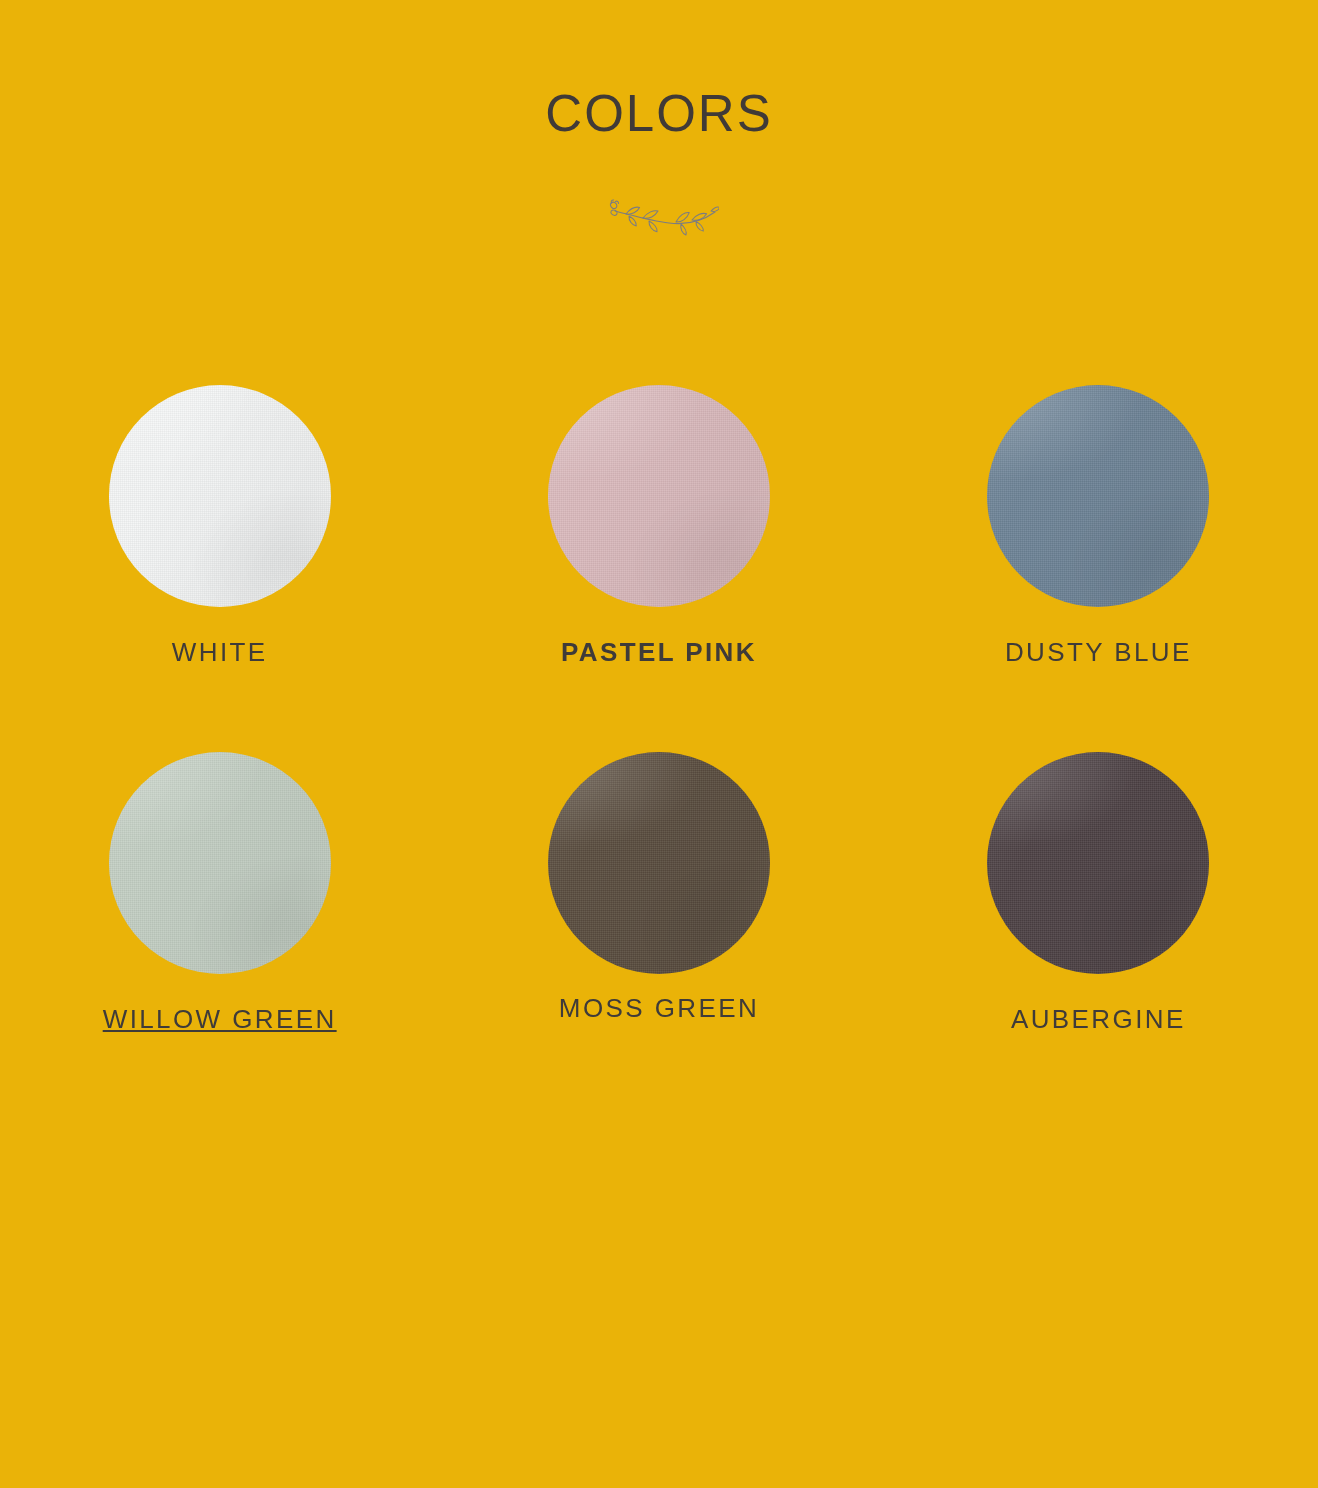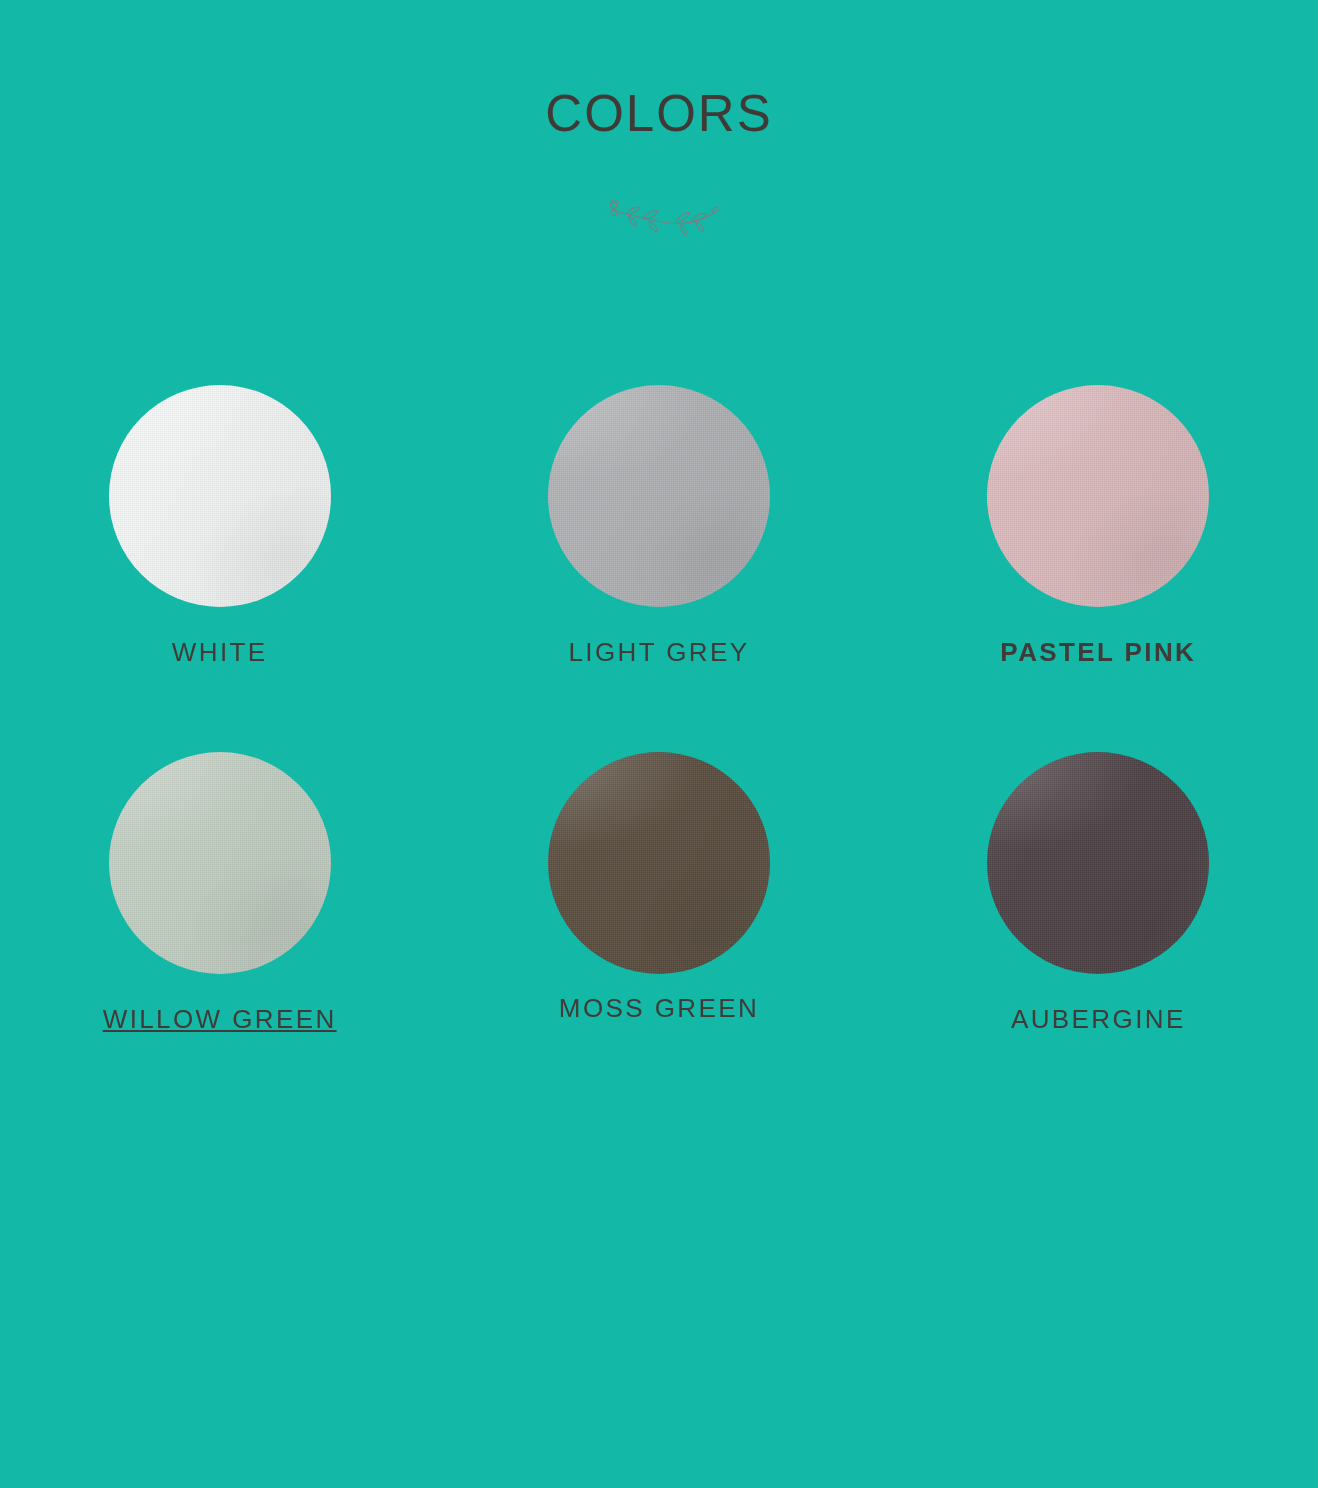--- a/index.html
+++ b/index.html
@@ -109,21 +109,21 @@
     letter-spacing: 2.4px;
     color: #3f3b39;
     white-space: nowrap;
     text-align: center;
     line-height: 1;
   }
 </style>
 </head>
 <body>
 
-<div class="page" style="background: #14b8a6;">
+<div class="page" style="background: #eab308;">
 
   <div class="header">
     <h1 class="page-title" style="color: rgb(64, 58, 55);">COLORS</h1>
   </div>
 
   <div class="divider-ornament">
     <svg width="120" height="48" viewBox="0 0 120 48" fill="none" stroke="#7c7c80" stroke-width="1.05" stroke-linecap="round" stroke-linejoin="round">
 
       <path d="M16 21 C32 25, 52 31, 70 33 C86 35, 102 32, 116 22"></path>
 
@@ -147,31 +147,31 @@
     </svg>
   </div>
 
   <div class="swatch-grid">
 
     <div class="swatch-cell">
       <div class="swatch-circle" style="background-color: rgb(243, 245, 245);"></div>
       <div class="swatch-label" style="color: rgb(63, 59, 57);">WHITE</div>
     </div>
 
-    <div class="swatch-cell">
-      <div class="swatch-circle" style="background-color: rgb(176, 177, 180);"></div>
-      <div class="swatch-label" style="color: rgb(63, 59, 57);">LIGHT GREY</div>
-    </div>
 
     <div class="swatch-cell">
       <div class="swatch-circle" style="background-color: rgb(218, 185, 188);"></div>
       <div class="swatch-label" style="color: rgb(63, 59, 57); font-weight: bold;">PASTEL PINK</div>
     </div>
 
 
+    <div class="swatch-cell">
+      <div class="swatch-circle" style="background-color: rgb(109, 131, 150);"></div>
+      <div class="swatch-label" style="color: rgb(63, 59, 57);">DUSTY BLUE</div>
+    </div>
 
     <div class="swatch-cell">
       <div class="swatch-circle" style="background-color: rgb(194, 206, 194);"></div>
       <div class="swatch-label" style="color: rgb(63, 59, 57); text-decoration: underline;">WILLOW GREEN</div>
     </div>
 
 
     <div class="swatch-cell">
       <div class="swatch-circle" style="background-color: rgb(89, 76, 62);"></div>
       <div class="swatch-label" style="color: rgb(63, 59, 57); margin-top: 21px;">MOSS GREEN</div>

